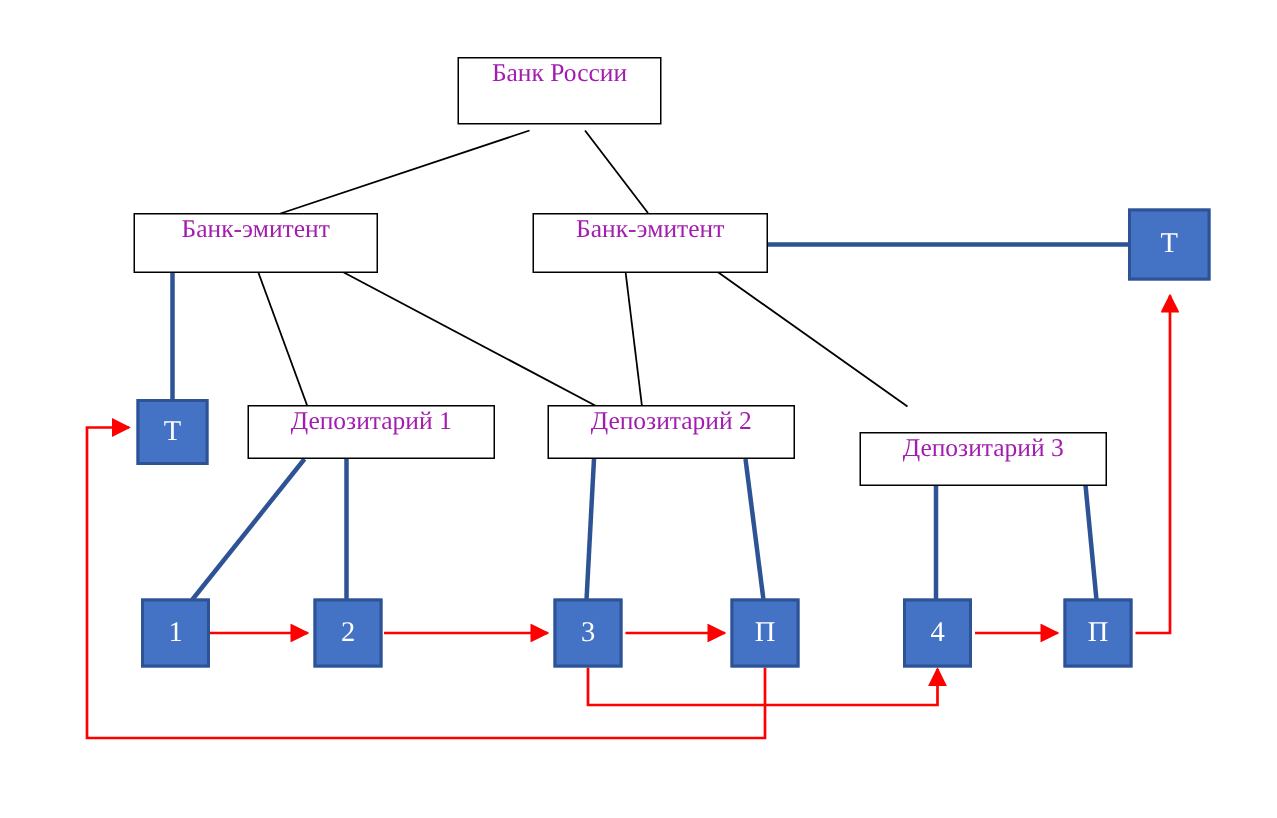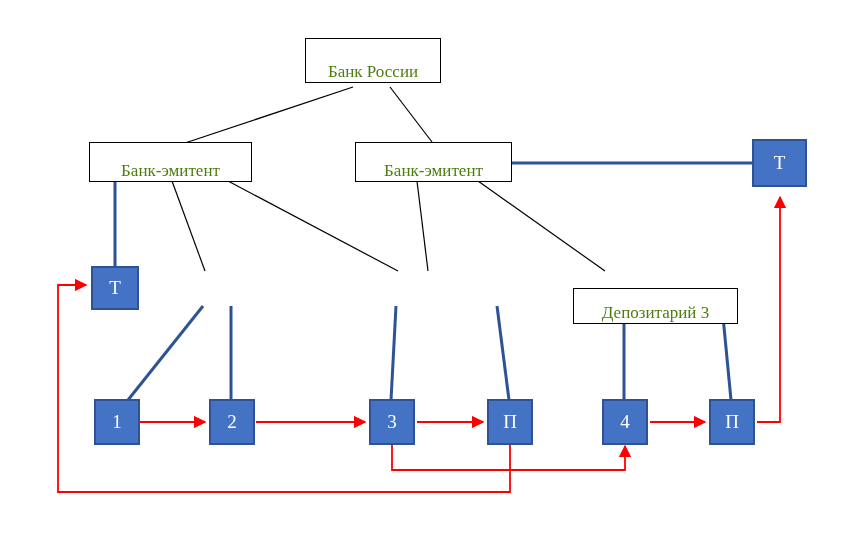--- a/index.html
+++ b/index.html
@@ -23,25 +23,25 @@
     top: 0;
     width: 851px;
     height: 545px;
   }
   .node-box {
     position: absolute;
     box-sizing: border-box;
     background: #ffffff;
     border: 1px solid #000000;
     display: flex;
-    align-items: flex-end;
+    align-items: flex-start;
     justify-content: center;
     font-family: "Liberation Serif", "DejaVu Serif", serif;
     font-size: 17px;
-    color: #4d7c0f;
+    color: #a21caf;
     white-space: nowrap;
     z-index: 3;
   }
   .node-square {
     position: absolute;
     box-sizing: border-box;
     background: #4472C4;
     border: 2px solid #2E5395;
     display: flex;
     align-items: center;
@@ -100,21 +100,27 @@
   </div>
 
   <div class="node-box" style="left:89px; top:142px; width:163px; height:40px;">
     <span>Банк-эмитент</span>
   </div>
 
   <div class="node-box" style="left:355px; top:142px; width:157px; height:40px;">
     <span>Банк-эмитент</span>
   </div>
 
+  <div class="node-box" style="left:165px; top:270px; width:165px; height:36px;">
+    <span>Депозитарий 1</span>
+  </div>
 
+  <div class="node-box" style="left:365px; top:270px; width:165px; height:36px;">
+    <span>Депозитарий 2</span>
+  </div>
 
   <div class="node-box" style="left:573px; top:288px; width:165px; height:36px;">
     <span>Депозитарий 3</span>
   </div>
 
   <div class="node-square" style="left:91px; top:266px; width:48px; height:44px;">
     <span>Т</span>
   </div>
 
   <div class="node-square" style="left:752px; top:139px; width:55px; height:48px;">

